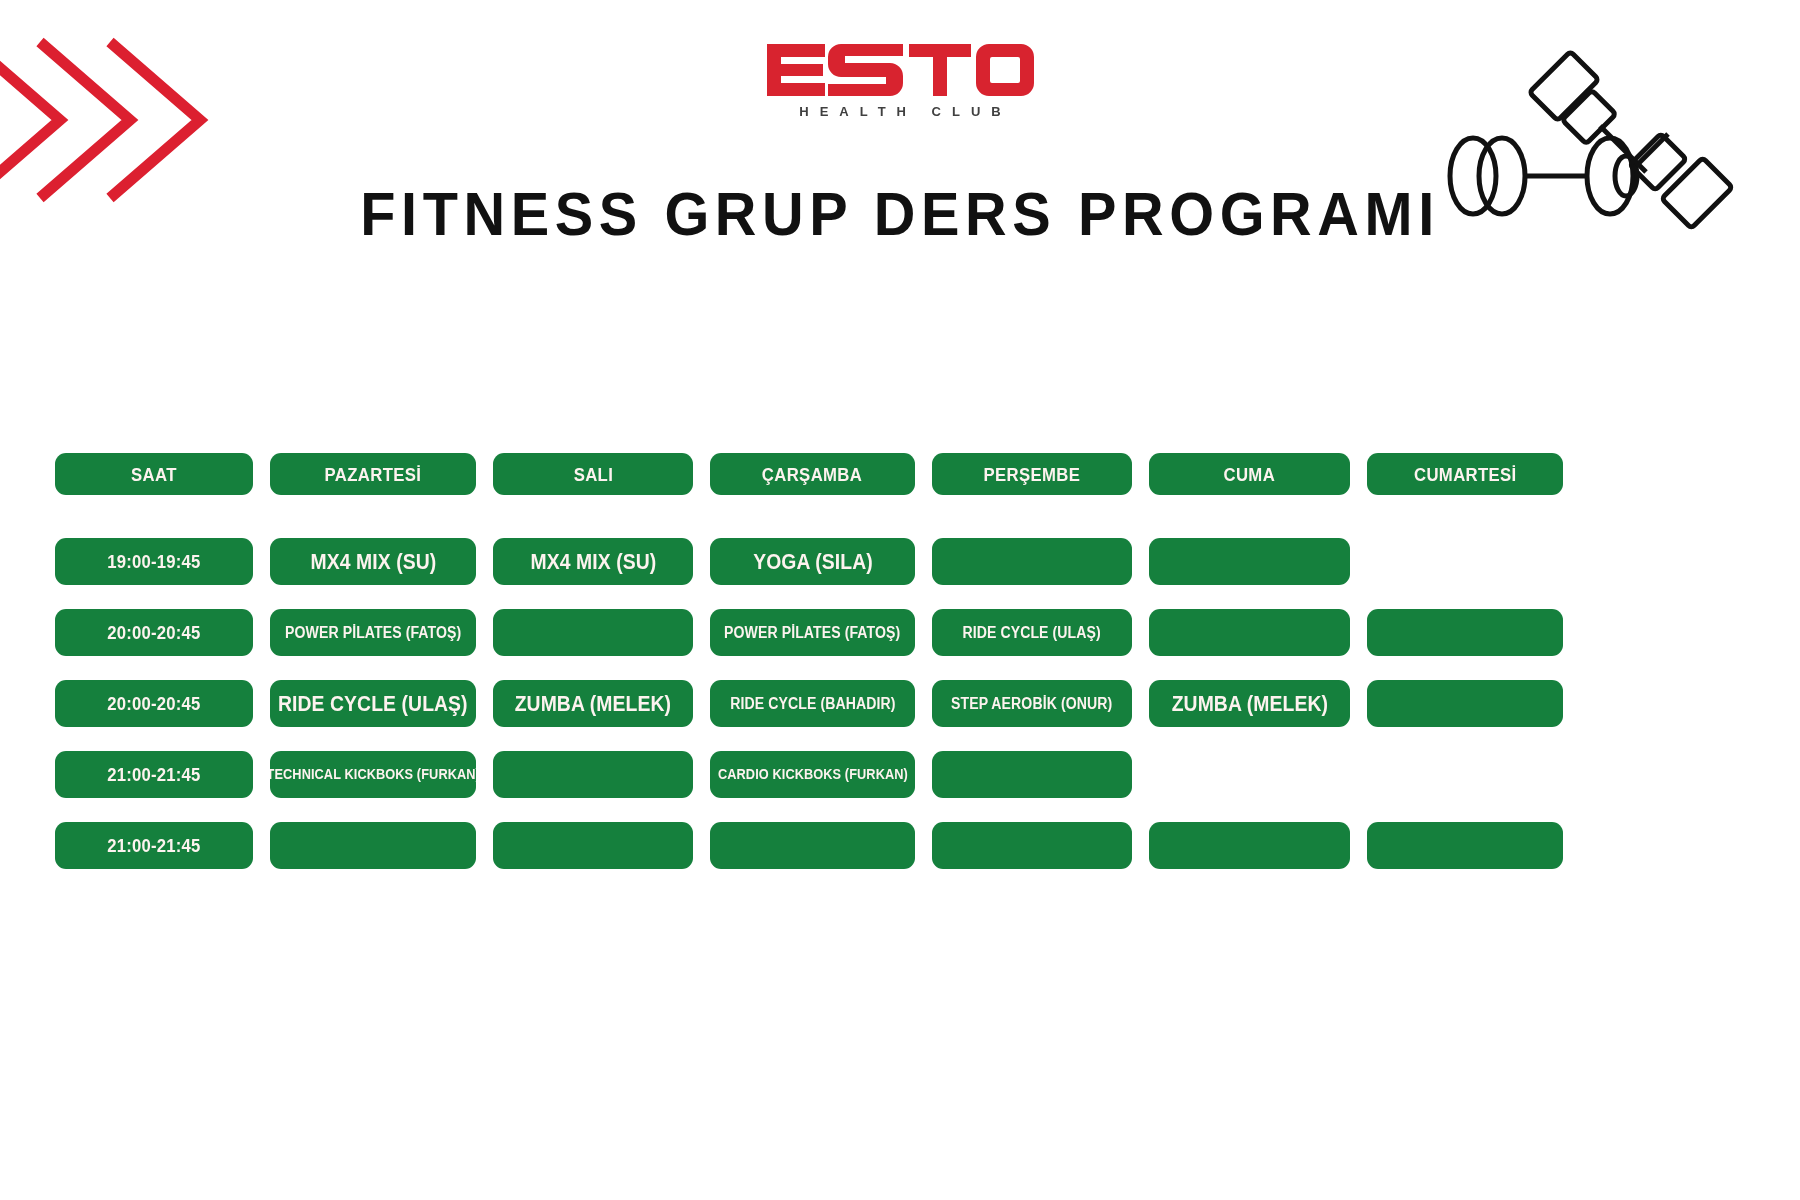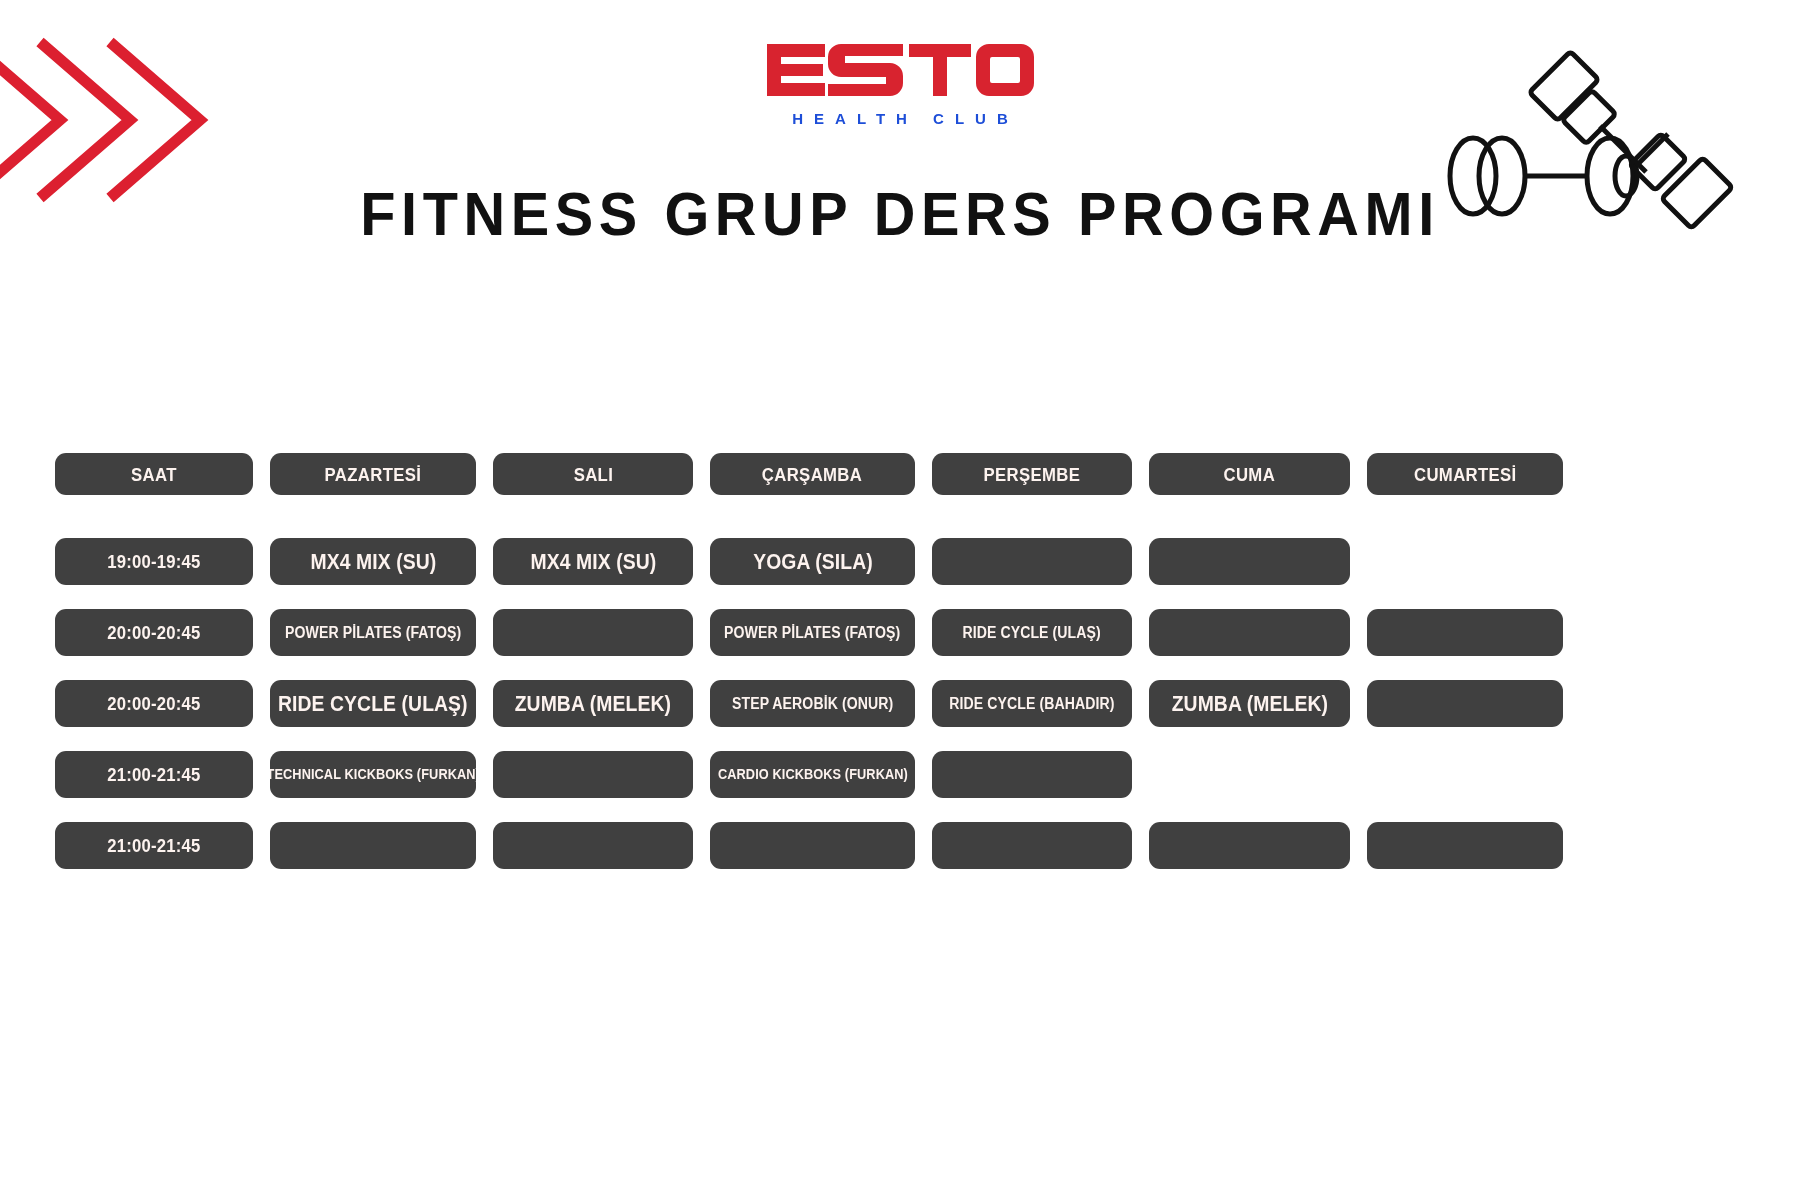--- a/index.html
+++ b/index.html
@@ -43,25 +43,24 @@
     text-align: center;
     pointer-events: none;
   }
   .brand-mark {
     display: block;
     margin: 0 auto;
     width: 270px;
     height: 66px;
   }
   .brand-sub {
-    margin-top: 6px;
-    font-size: 15px;
+    font-size: 13px;
     font-weight: 700;
     letter-spacing: 11px;
-    color: #1d4ed8;
+    color: #404040;
     text-indent: 11px;
     font-family: "Liberation Sans", sans-serif;
   }
 
   
   .title {
     position: absolute;
     left: 0;
     right: 0;
     top: 178px;
@@ -86,21 +85,21 @@
     display: grid;
     grid-template-columns:
       198px 206px 200px 205px 200px 201px 196px;
     column-gap: 17px;
     margin-bottom: 24px;
   }
   .head-row {
     margin-bottom: 43px;
   }
   .cell {
-    background: #404040;
+    background: #15803d;
     border-radius: 11px;
     height: 47px;
     display: flex;
     align-items: center;
     justify-content: center;
     text-align: center;
     box-sizing: border-box;
     padding: 0 5px;
     overflow: hidden;
   }
@@ -255,24 +254,24 @@
     <div class="cell time-cell">
         <span>20:00-20:45</span>
       </div>
     <div class="cell class-cell">
         <span>RIDE CYCLE (ULAŞ)</span>
       </div>
     <div class="cell class-cell">
         <span>ZUMBA (MELEK)</span>
       </div>
     <div class="cell class-cell small">
+        <span>RIDE CYCLE (BAHADIR)</span>
+      </div>
+    <div class="cell class-cell small">
         <span>STEP AEROBİK (ONUR)</span>
-      </div>
-    <div class="cell class-cell small">
-        <span>RIDE CYCLE (BAHADIR)</span>
       </div>
     <div class="cell class-cell">
         <span>ZUMBA (MELEK)</span>
       </div>
     <div class="cell class-cell empty"></div>
   </div>
 
   <div class="grid-row">
     <div class="cell time-cell">
         <span>21:00-21:45</span>

